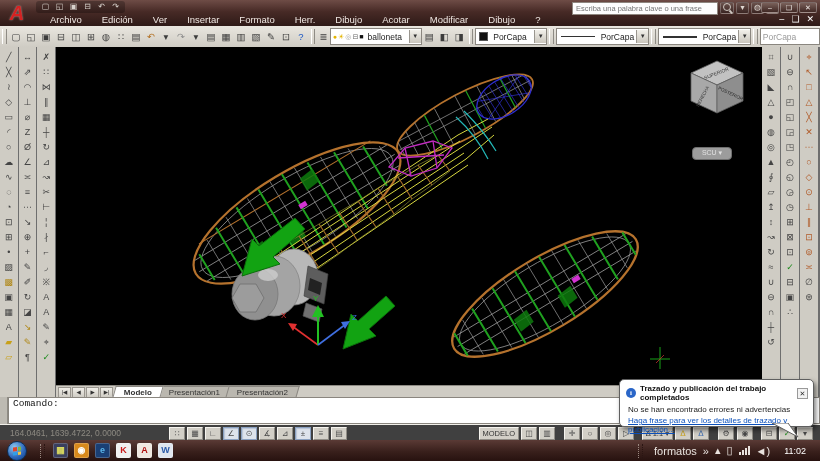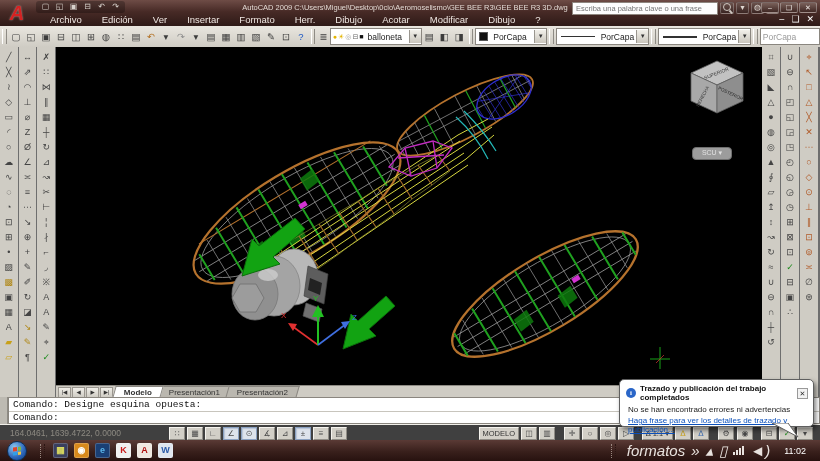--- a/index.html
+++ b/index.html
@@ -88,21 +88,21 @@
     background:linear-gradient(#5a3a35,#39201c 55%,#27120f);display:flex;align-items:center;z-index:20;}
   #start-orb{width:18px;height:18px;border-radius:50%;margin:0 8px 0 7px;border:1px solid #0d2f56;
     background:radial-gradient(circle at 35% 30%,#8cc7f0,#2b64b8 60%,#123a7a);position:relative;}
   #start-orb .flag{position:absolute;left:5px;top:5px;width:8px;height:8px;display:grid;
     grid-template-columns:1fr 1fr;grid-template-rows:1fr 1fr;gap:1px;transform:skewY(-6deg);}
   #start-orb .flag i{display:block;}
   .tgrip{width:3px;height:14px;border-left:1px dotted #9a8880;border-right:1px dotted #2a1512;margin:0 5px;}
   .qlbtn{width:15px;height:15px;border-radius:2px;margin:0 3px;border:1px solid rgba(255,255,255,.2);
     font-size:9px;line-height:13px;padding:0;text-align:center;font-weight:bold;}
   #tb-right{margin-left:auto;display:flex;align-items:center;gap:6px;padding-right:14px;color:#e8e2de;}
-  #tb-right .lbl{font-size:15px;font-style:italic;}
+  #tb-right .lbl{font-size:11px;}
   .bars{display:flex;align-items:flex-end;gap:1px;height:9px;}
   .bars i{width:2px;background:#e8e2de;display:block;}
   #clock{font-size:9px;color:#fff;margin-left:8px;}
   
   #balloon{position:absolute;left:619px;top:379px;width:193px;height:46px;background:#fff;
     border:1px solid #5f5f5f;border-radius:5px;box-shadow:2px 3px 5px rgba(0,0,0,.5);z-index:50;font-size:8px;}
   #balloon .hd{display:flex;align-items:center;gap:4px;padding:4px 5px 1px 6px;}
   #balloon .info{width:10px;height:10px;border-radius:50%;background:#2a66c8;color:#fff;font-size:7px;
     font-weight:bold;text-align:center;line-height:10px;font-family:"Liberation Serif",serif;}
   #balloon .ttl{font-weight:bold;font-size:8px;color:#111;flex:1;}
@@ -121,21 +121,20 @@
     </div>
   <div class="qa">
 
   <button class="qab"><span>▢</span></button>
       <button class="qab"><span>◱</span></button>
       <button class="qab"><span>▣</span></button>
       <button class="qab"><span>⊟</span></button>
       <button class="qab"><span>↶</span></button>
       <button class="qab"><span>↷</span></button>
     </div>
-  <div id="win-title">AutoCAD 2009 C:\Users\Miguel\Desktop\0cio\Aeromoselismo\GEE BEE R3\GEE BEE R3 3D.dwg</div>
   <div id="infocenter">
     <input id="search-box" placeholder="Escriba una palabra clave o una frase" style="">
     <button class="ic-btn"><span class="mag"></span></button>
     <button class="ic-btn">▾</button>
     <button class="ic-btn"><span>◍</span></button>
     <button class="ic-btn"><span>★</span></button>
   </div>
   <div class="winbtns">
 
   <button class="wbtn"><span>–</span></button>
@@ -486,21 +485,20 @@
 
   <span class="tab on active"><span>Modelo</span></span>
       <span class="tab"><span>Presentación1</span></span>
       <span class="tab"><span>Presentación2</span></span>
     </span>
 </div>
 
 <div id="cmdline">
   <div id="cmd-grip"></div>
   <div id="cmd-text">
-    <div id="cmd-history">Comando: Designe esquina opuesta:</div>
     <div id="cmd-prompt">Comando:</div>
   </div>
 </div>
 
 <div id="statusbar">
   <span id="coords">164.0461, 1639.4722, 0.0000</span>
   <span style="display:flex;">
 
   <button class="stbtn"><span>∷</span></button>
       <button class="stbtn"><span>▦</span></button>

